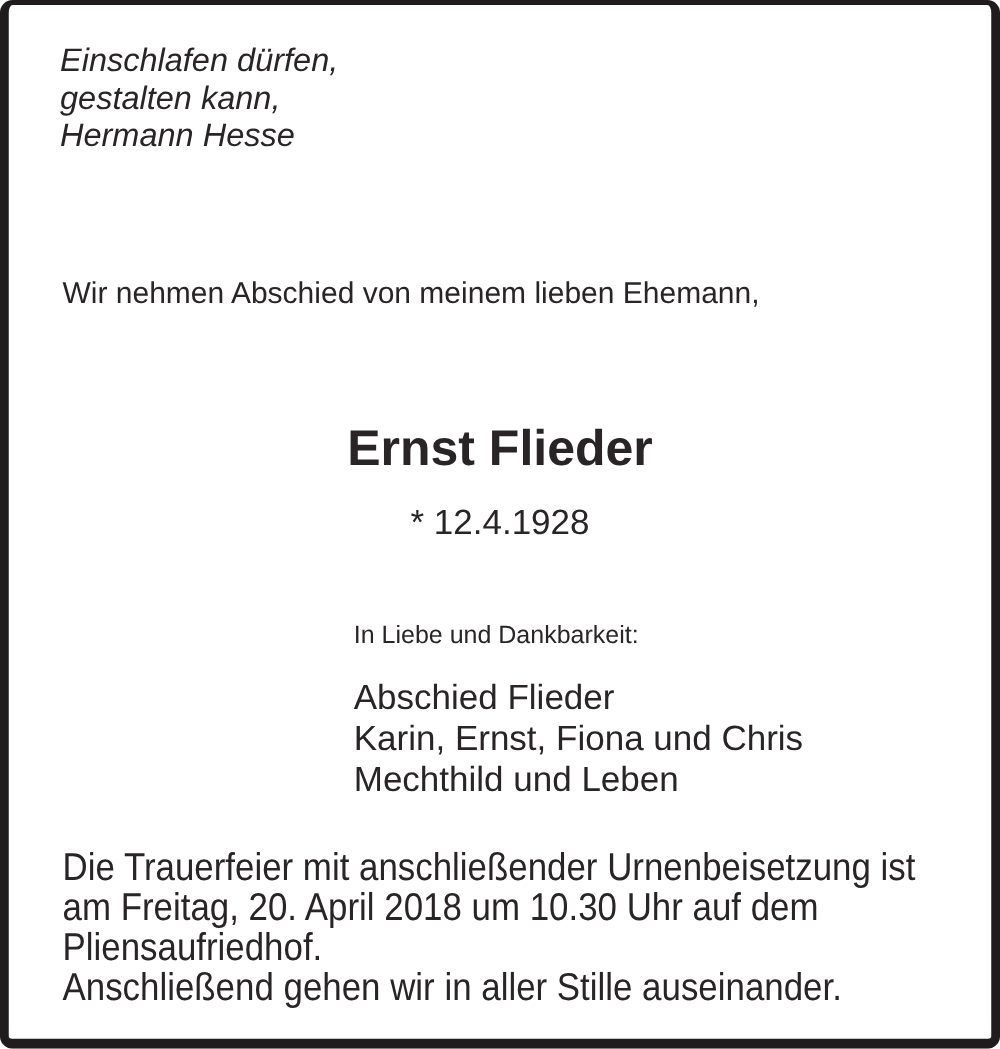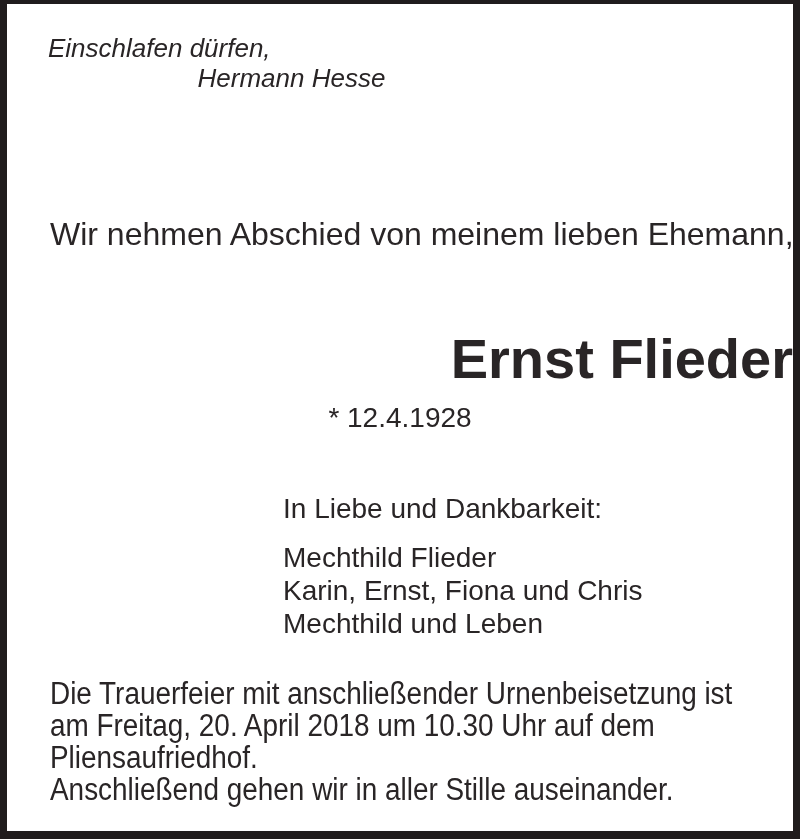--- a/index.html
+++ b/index.html
@@ -12,72 +12,73 @@
     width: 800px;
     height: 839px;
     box-sizing: border-box;
     background: #ffffff;
     border-style: solid;
     border-color: #201c1d;
     border-width: 4px 7px 8px 7px;
     font-family: "Liberation Sans", "DejaVu Sans", sans-serif;
     color: #292526;
     overflow: hidden;
+    border-radius: 10px;
   }
   .abs { position: absolute; }
 
   .quote-block {
     left: 41px;            
     top: 29px;             
     width: 487px;
     font-style: italic;
     font-size: 26px;
     line-height: 30px;
     white-space: nowrap;
   }
   .quote-attribution {
-    text-align: center;
+    text-align: left;
     white-space: nowrap;
   }
 
   .intro-block {
     left: 43px;            
     top: 214px;            
-    font-size: 32px;
+    font-size: 24px;
     line-height: 33px;
     white-space: nowrap;
   }
 
   .name-row {
     left: 0;
     right: 0;
     top: 327px;            
-    text-align: right;
-    font-size: 56px;
+    text-align: center;
+    font-size: 40px;
     font-weight: 700;
     line-height: 56px;
     white-space: nowrap;
   }
 
   .dates-row {
     left: 0;
     right: 0;
     top: 397px;            
     display: flex;
     justify-content: center;
     gap: 20px;
     font-size: 28px;
     line-height: 33px;
     white-space: nowrap;
   }
 
   .closing-block {
     left: 276px;           
     top: 488px;            
-    font-size: 28px;
+    font-size: 20px;
     line-height: 33px;
     white-space: nowrap;
   }
 
   .mourners-block {
     left: 276px;           
     top: 537px;            
     font-size: 28px;
     line-height: 33px;
     white-space: nowrap;
@@ -93,37 +94,38 @@
     transform-origin: 0 0;
   }
 </style>
 </head>
 <body>
 
 <div class="page">
 
   <div class="abs quote-block">
     <div>Einschlafen dürfen,</div>
+    <div>gestalten kann,</div>
     <div class="quote-attribution">Hermann Hesse</div>
   </div>
 
   <div class="abs intro-block">
     <div>Wir nehmen Abschied von meinem lieben Ehemann,</div>
   </div>
 
   <div class="abs name-row">Ernst Flieder</div>
 
   <div class="abs dates-row">
     <span>* 12.4.1928</span>
   </div>
 
   <div class="abs closing-block">In Liebe und Dankbarkeit:</div>
 
   <div class="abs mourners-block">
-    <div>Mechthild Flieder</div>
+    <div>Abschied Flieder</div>
     <div>Karin, Ernst, Fiona und Chris</div>
     <div>Mechthild und Leben</div>
   </div>
 
   <div class="abs funeral-block">
     <div>Die Trauerfeier mit anschließender Urnenbeisetzung ist</div>
     <div>am Freitag, 20. April 2018 um 10.30 Uhr auf dem</div>
     <div>Pliensaufriedhof.</div>
     <div>Anschließend gehen wir in aller Stille auseinander.</div>
   </div>

